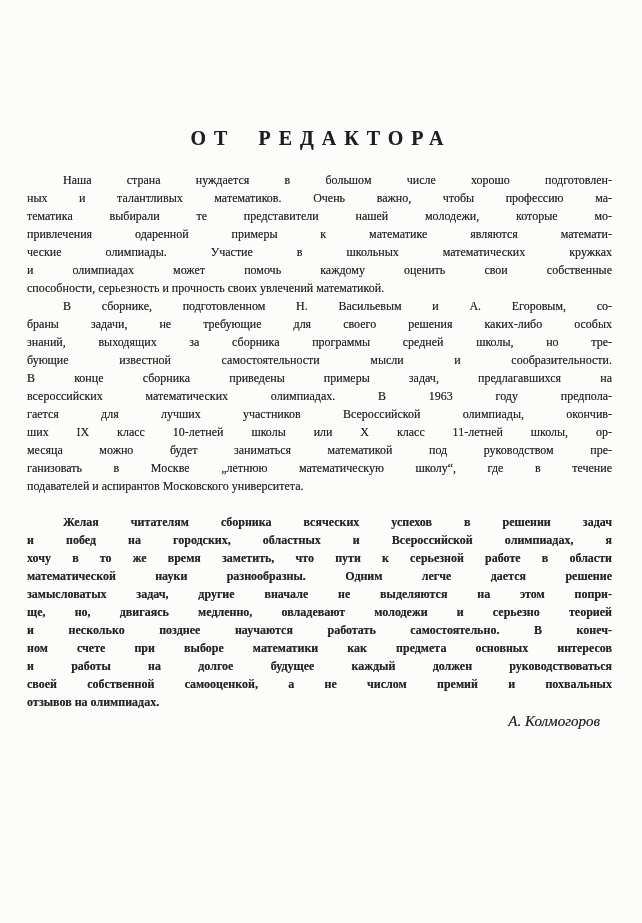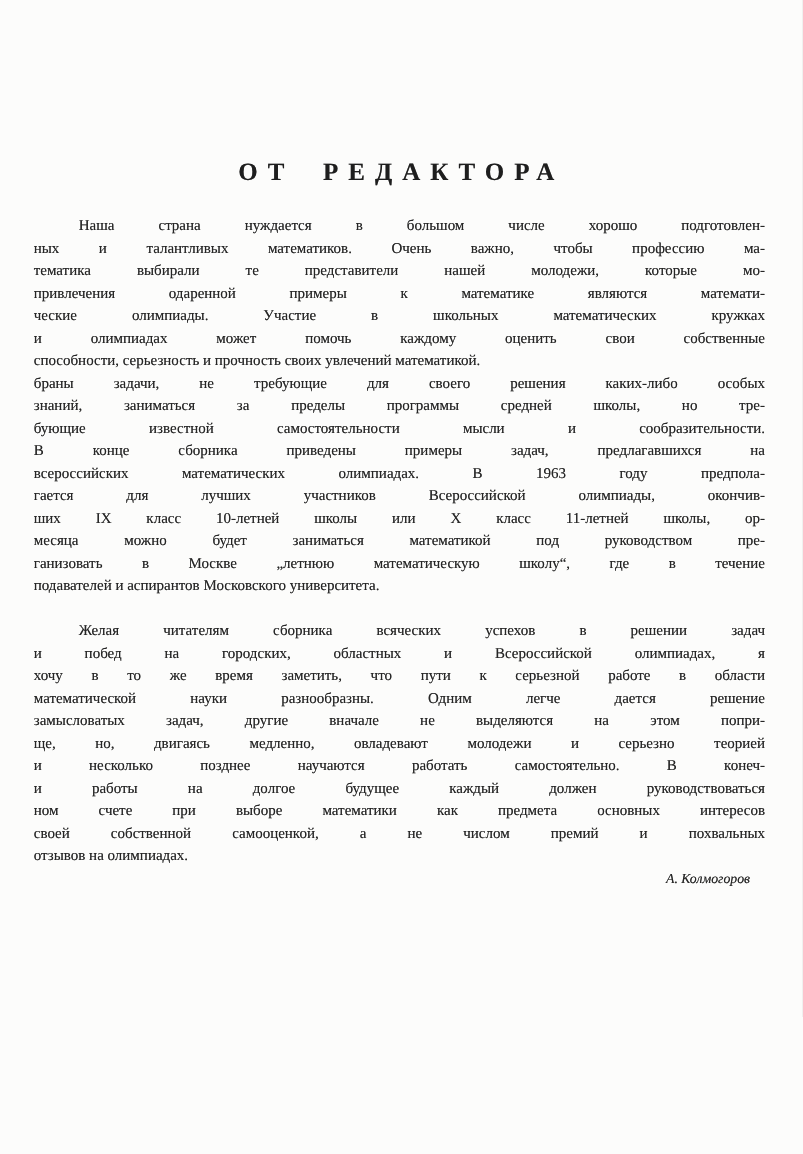--- a/index.html
+++ b/index.html
@@ -34,42 +34,42 @@
   }
   .body {
     margin-left: 27px;
     width: 585px;
     margin-top: 21px;
     font-size: 12px;
     line-height: 18px;
     text-shadow: 0 0 0.45px rgba(38,38,38,0.6);
   }
   .para { margin: 0; }
-  .para + .para.gap-before { margin-top: 18px; }
+  .para + .para.gap-before { margin-top: 18px; font-weight: bold; }
   .line {
     text-align: justify;
     text-align-last: justify;
     height: 18px;
     white-space: nowrap;
     overflow: visible;
   }
   .line.first { text-indent: 36px; }
   .line.last {
     text-align: right;
     text-align-last: left;
   }
   .signature {
     margin-left: 27px;
     width: 585px;
     margin-top: 1px;
     padding-right: 12px;
     box-sizing: border-box;
     text-align: right;
     font-style: italic;
-    font-size: 11px;
+    font-size: 15px;
     line-height: 18px;
     text-shadow: 0 0 0.45px rgba(38,38,38,0.6);
   }
 </style>
 </head>
 <body>
 
 <div class="page">
   <h1 class="title">ОТ РЕДАКТОРА</h1>
 
@@ -77,40 +77,41 @@
       <div class="para">
         <div class="line first">Наша страна нуждается в большом числе хорошо подготовлен-</div>
         <div class="line">ных и талантливых математиков. Очень важно, чтобы профессию ма-</div>
         <div class="line">тематика выбирали те представители нашей молодежи, которые мо-</div>
         <div class="line">привлечения одаренной примеры к математике являются математи-</div>
         <div class="line">ческие олимпиады. Участие в школьных математических кружках</div>
         <div class="line">и олимпиадах может помочь каждому оценить свои собственные</div>
         <div class="line last">способности, серьезность и прочность своих увлечений математикой.</div>
       </div>
       <div class="para">
+        <div class="line first">В сборнике, подготовленном Н. Васильевым и А. Егоровым, со-</div>
         <div class="line">браны задачи, не требующие для своего решения каких-либо особых</div>
-        <div class="line">знаний, заниматься за пределы программы средней школы, но тре-</div>
+        <div class="line">знаний, выходящих за сборника программы средней школы, но тре-</div>
         <div class="line">бующие известной самостоятельности мысли и сообразительности.</div>
         <div class="line">В конце сборника приведены примеры задач, предлагавшихся на</div>
         <div class="line">всероссийских математических олимпиадах. В 1963 году предпола-</div>
         <div class="line">гается для лучших участников Всероссийской олимпиады, окончив-</div>
         <div class="line">ших IX класс 10-летней школы или X класс 11-летней школы, ор-</div>
         <div class="line">месяца можно будет заниматься математикой под руководством пре-</div>
         <div class="line">ганизовать в Москве „летнюю математическую школу“, где в течение</div>
         <div class="line last">подавателей и аспирантов Московского университета.</div>
       </div>
       <div class="para gap-before">
         <div class="line first">Желая читателям сборника всяческих успехов в решении задач</div>
         <div class="line">и побед на городских, областных и Всероссийской олимпиадах, я</div>
         <div class="line">хочу в то же время заметить, что пути к серьезной работе в области</div>
         <div class="line">математической науки разнообразны. Одним легче дается решение</div>
         <div class="line">замысловатых задач, другие вначале не выделяются на этом попри-</div>
         <div class="line">ще, но, двигаясь медленно, овладевают молодежи и серьезно теорией</div>
         <div class="line">и несколько позднее научаются работать самостоятельно. В конеч-</div>
+        <div class="line">ном счете при выборе математики как предмета основных интересов</div>
         <div class="line">и работы на долгое будущее каждый должен руководствоваться</div>
-        <div class="line">ном счете при выборе математики как предмета основных интересов</div>
         <div class="line">своей собственной самооценкой, а не числом премий и похвальных</div>
         <div class="line last">отзывов на олимпиадах.</div>
       </div>
     </div>
 
   <div class="signature">А. Колмогоров</div>
 </div>
 
 </body></html>

